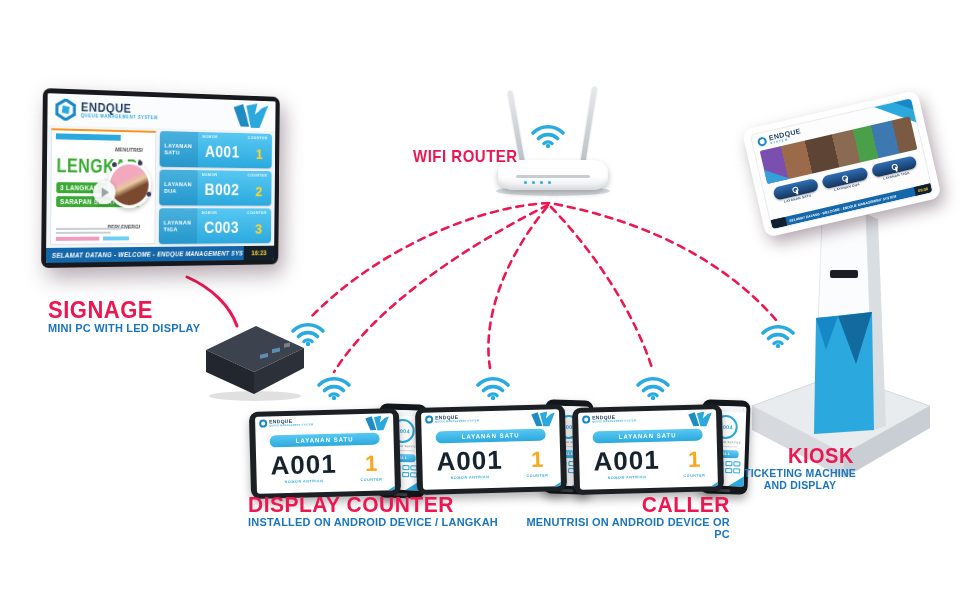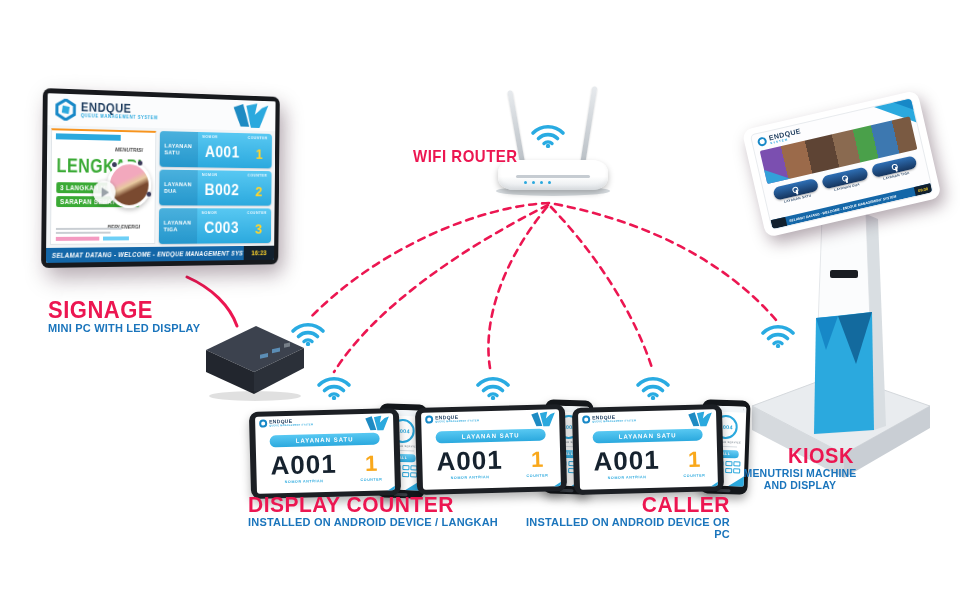--- a/index.html
+++ b/index.html
@@ -344,21 +344,21 @@
         </div>
         <div class="kticker">
           <div class="kticker-left"></div>
           <div class="kticker-text">SELAMAT DATANG - WELCOME - ENDQUE MANAGEMENT SYSTEM</div>
           <div class="kticker-clock">09:30</div>
         </div>
       </div>
     </div>
   </div>
   <div class="plabel" style="left:788px; top:444px; font-size:20px;">KIOSK</div>
-  <div class="blabel" style="left:730px; top:467px; width:140px; font-size:10.5px; text-align:center;">MENUTRISI MACHINE</div>
+  <div class="blabel" style="left:730px; top:467px; width:140px; font-size:10.5px; text-align:center;">TICKETING MACHINE</div>
   <div class="blabel" style="left:730px; top:479px; width:140px; font-size:10.5px; text-align:center;">AND DISPLAY</div>
 
   <div class="group g1">
     <div class="phone">
       <div class="phone-screen">
         <div class="pbar">
             <span class="pbar-dot"></span>
             <span class="pbar-txt">⋮</span>
           </div>
         <div class="pcircle">A004</div>
@@ -494,15 +494,15 @@
         <div class="tnum-label">NOMOR ANTRIAN</div>
         <div class="tcnt-label">COUNTER</div>
         <div class="tcorner"></div>
       </div>
     </div>
   </div>
 
   <div class="plabel" style="left:248px; top:492px; font-size:21px;">DISPLAY COUNTER</div>
   <div class="blabel" style="left:248px; top:516px; font-size:11px;">INSTALLED ON ANDROID DEVICE / LANGKAH</div>
   <div class="plabel" style="left:545px; top:492px; width:185px; font-size:21px; text-align:right;">CALLER</div>
-  <div class="blabel" style="left:515px; top:516px; width:215px; font-size:11px; text-align:right;">INSTALLED ON ANDROID DEVICE OR PC</div>
+  <div class="blabel" style="left:515px; top:516px; width:215px; font-size:11px; text-align:right;">MENUTRISI ON ANDROID DEVICE OR PC</div>
 
 </div>
 
 </body></html>

